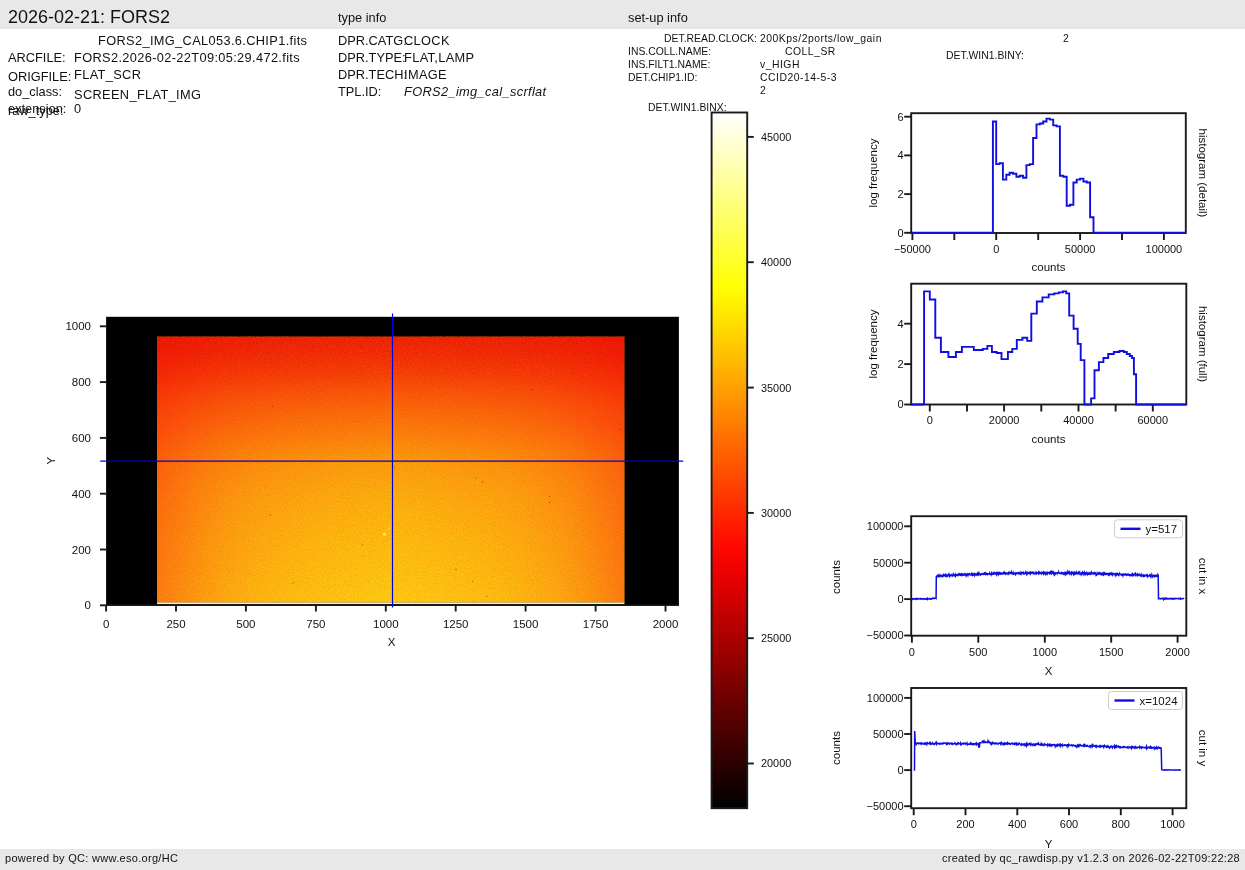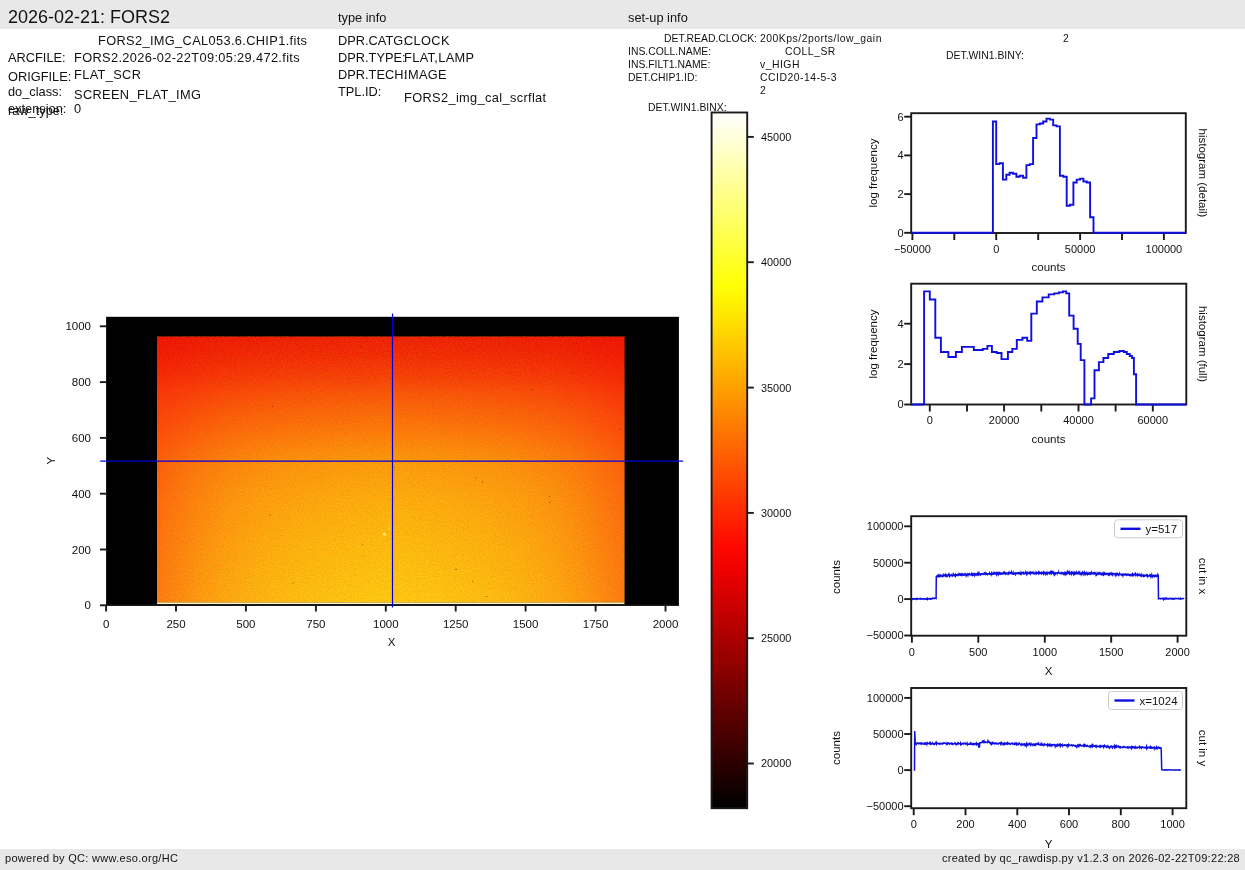--- a/index.html
+++ b/index.html
@@ -33,21 +33,21 @@
 <div class="abs lbl" style="left:8px;  top:101px;">extension:</div>
 <div class="abs val" style="left:74px; top:101px;">0</div>
 
 <div class="abs lbl" style="left:338px; top:32.5px;">DPR.CATG:</div>
 <div class="abs val" style="left:404px; top:32.5px;">CLOCK</div>
 <div class="abs lbl" style="left:338px; top:49.5px;">DPR.TYPE:</div>
 <div class="abs val" style="left:404px; top:49.5px;">FLAT,LAMP</div>
 <div class="abs lbl" style="left:338px; top:67px;">DPR.TECH:</div>
 <div class="abs val" style="left:404px; top:67px;">IMAGE</div>
 <div class="abs lbl" style="left:338px; top:84px;">TPL.ID:</div>
-<div class="abs val" style="left:404px; top:90px;">FORS2_img_cal_scrflat</div>
+<div class="abs val" style="left:404px; top:84px;font-style:italic;">FORS2_img_cal_scrflat</div>
 
 <div class="abs sm" style="left:628px; top:33px;padding-left:36px;">DET.READ.CLOCK:</div>
 <div class="abs smv" style="left:760px; top:33px;">200Kps/2ports/low_gain</div>
 <div class="abs sm" style="left:628px; top:46px;">INS.COLL.NAME:</div>
 <div class="abs smv" style="left:760px; top:46px;margin-left:25px;">COLL_SR</div>
 <div class="abs sm" style="left:628px; top:59px;">INS.FILT1.NAME:</div>
 <div class="abs smv" style="left:760px; top:59px;">v_HIGH</div>
 <div class="abs sm" style="left:628px; top:72px;">DET.CHIP1.ID:</div>
 <div class="abs smv" style="left:760px; top:72px;">CCID20-14-5-3</div>
 <div class="abs sm" style="left:628px; top:102px;margin-left:20px;">DET.WIN1.BINX:</div>

